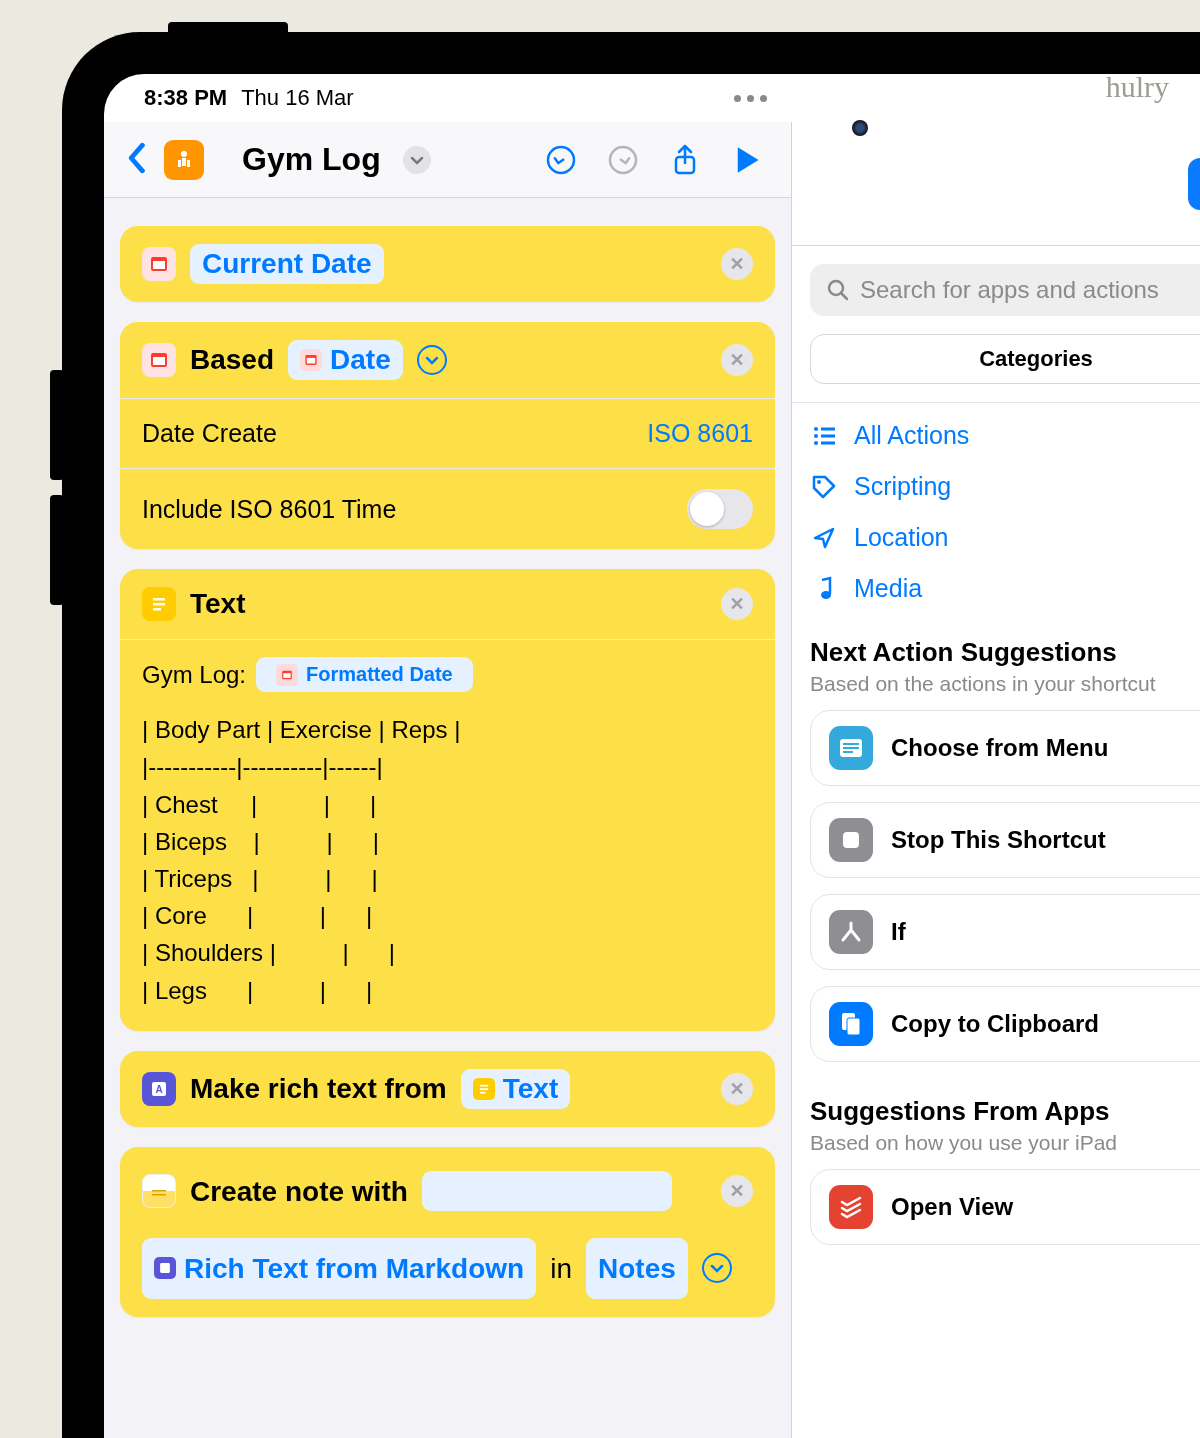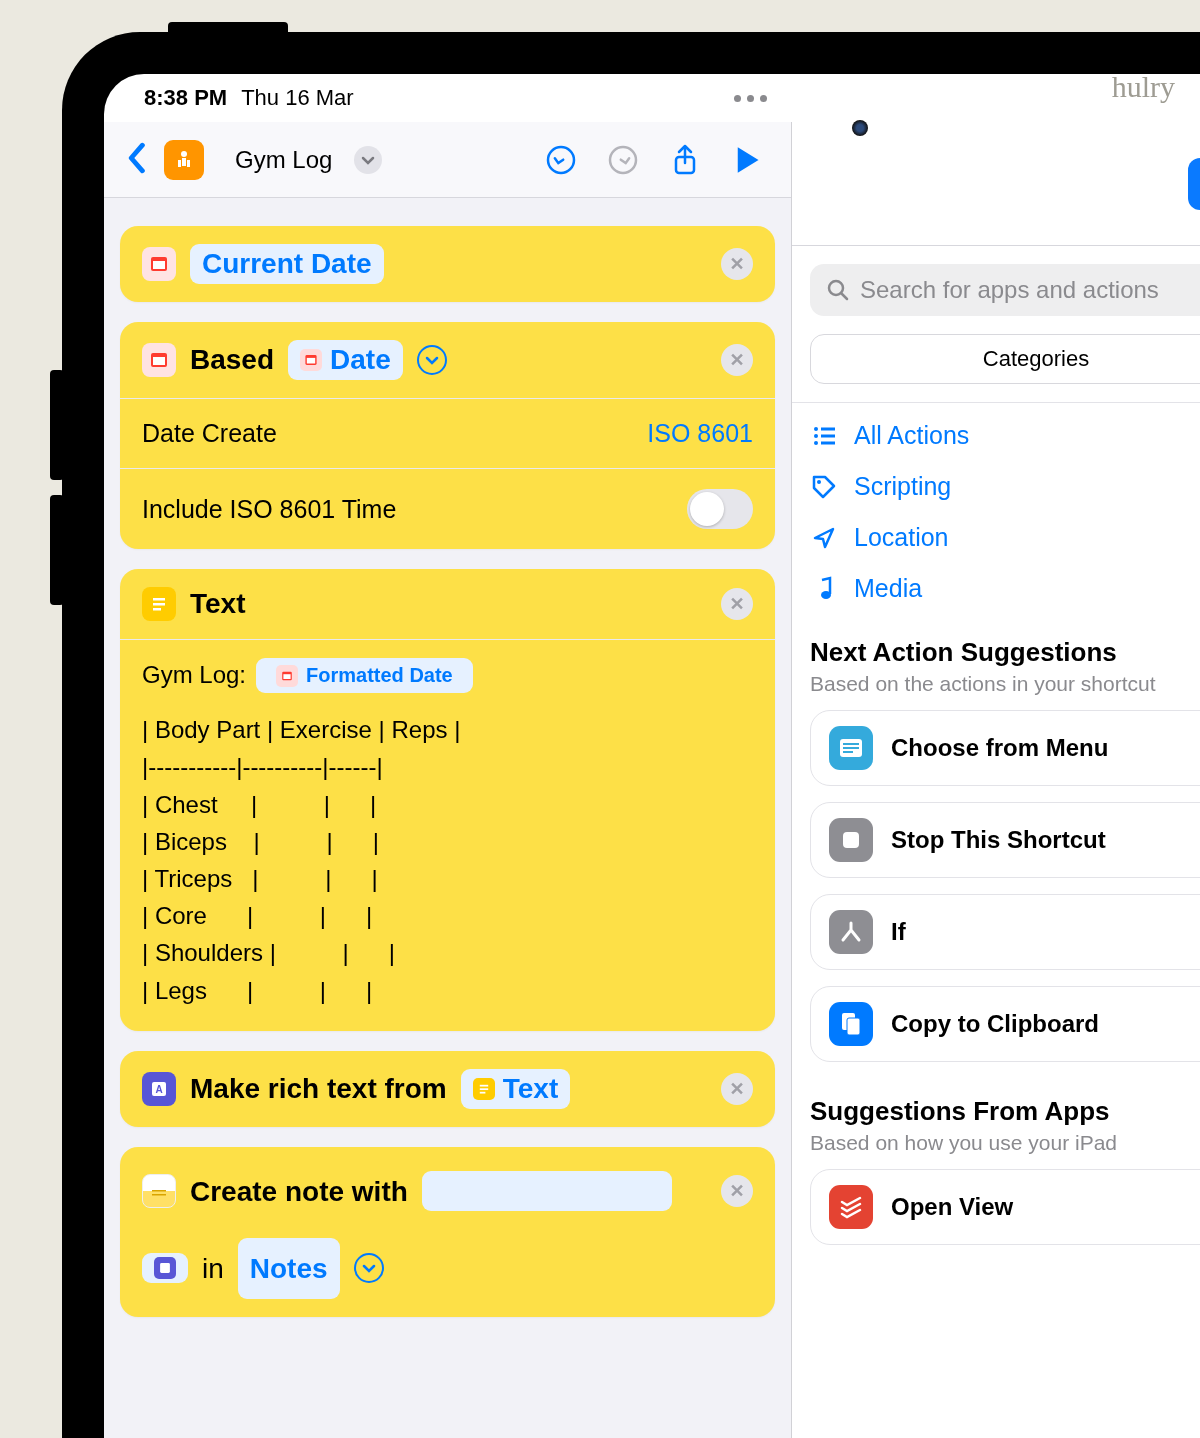--- a/index.html
+++ b/index.html
@@ -6,21 +6,21 @@
   body {
     background: #ebe9e0;
     font-family: -apple-system, BlinkMacSystemFont, "Segoe UI", sans-serif;
     width: 1200px;
     height: 1438px;
     overflow: hidden;
     position: relative;
   }
   .watermark {
     position: absolute;
-    top: 70px; right: 25px;
+    top: 70px; right: 31px;
     color: #9e9c93;
     font-size: 30px;
     font-family: Georgia, serif;
     z-index: 20;
   }
   .ipad-frame {
     position: absolute;
     top: 32px; left: 62px;
     width: 1200px; height: 1450px;
     background: #000;
@@ -78,21 +78,21 @@
     display:flex; align-items:center;
     padding: 0 22px;
     gap: 18px;
   }
   .chevron-back { color:#007aff; }
   .shortcut-icon {
     width:40px; height:40px; border-radius:9px;
     background:#ff9500;
     display:flex; align-items:center; justify-content:center;
   }
-  .shortcut-title { font-size:24px; font-weight:400; margin-left:13px; }
+  .shortcut-title { font-size:32px; font-weight:700; margin-left:20px; }
   .round-chev {
     width:28px; height:28px; border-radius:50%;
     background:#e2e2e8;
     display:flex; align-items:center; justify-content:center;
     margin-left:4px;
   }
   .toolbar-spacer { flex:1; }
   .toolbar-btn { width:44px; height:44px; display:flex; align-items:center; justify-content:center; }
   .right-toolbar {
     height: 124px;
@@ -181,42 +181,42 @@
   }
   .toggle .knob { left:3px; }
   .toggle.on .knob { left:29px; }
   .text-body {
     padding: 16px 22px 22px 22px;
     border-top:1px solid #e9e9ee;
     font-size:24px;
     line-height:1.55;
     font-family: -apple-system, sans-serif;
   }
-  .text-body .first-line { display:flex; align-items:flex-end; gap:10px; margin-bottom:18px; }
+  .text-body .first-line { display:flex; align-items:center; gap:10px; margin-bottom:18px; }
   .pre { white-space:pre; font-family:inherit; }
   
   .search-wrap {
     padding: 18px 0 0 18px;
   }
   .search-field {
     background:#eeeeef; border-radius:14px;
     height:52px; display:flex; align-items:center;
     padding:0 16px; gap:10px;
     color:#8a8a8e; font-size:24px;
   }
   .pill-segment {
     margin:18px 0 0 18px;
     background:#fff;
     border:1px solid #d8d8dd;
     border-radius:14px;
     height:50px;
     display:flex; align-items:center; justify-content:center;
   }
   .pill-segment .seg {
-    font-size:22px; font-weight:400;
+    font-size:22px; font-weight:700;
   }
   .right-pane hr { border:none; border-top:1px solid #e3e3e8; margin-top:18px; }
   .cat-list { padding: 18px 0 0 18px; display:flex; flex-direction:column; gap:22px; }
   .cat-item { display:flex; align-items:center; gap:16px; color:#007aff; font-size:25px; }
   .cat-icon { width:28px; display:flex; justify-content:center; }
   .section-h { font-size:26px; font-weight:700; padding: 34px 0 4px 18px; }
   .section-sub { color:#8a8a8e; font-size:21px; padding:0 0 14px 18px; }
   .sugg-list { padding:0 0 0 18px; display:flex; flex-direction:column; gap:16px; }
   .sugg-item {
     background:#fff; border:1px solid #e3e3e8; border-radius:20px;
@@ -434,20 +434,21 @@
               <span class="static-text">Create note with</span>
               <span class="blank-slot"></span>
               <div class="close-x">✕</div>
               <div style="flex-basis:100%; height:0;"></div>
               <span class="token">
                 <span class="mini-icon" style="background:#5856d6;">
                   <svg width="14" height="14" viewBox="0 0 20 20">
                       <rect x="3" y="3" width="14" height="14" rx="2" fill="#fff"></rect>
                     </svg>
                 </span>
+                <span>Rich Text from Markdown</span>
               </span>
               <span class="inword">in</span>
               <span class="token">Notes</span>
               <div class="disclosure">
                 <svg width="14" height="10" viewBox="0 0 14 10">
                     <path d="M2 3 L7 8 L12 3" stroke="#007aff" stroke-width="2.5" fill="none" stroke-linecap="round"></path>
                   </svg>
               </div>
             </div>
           </div>

